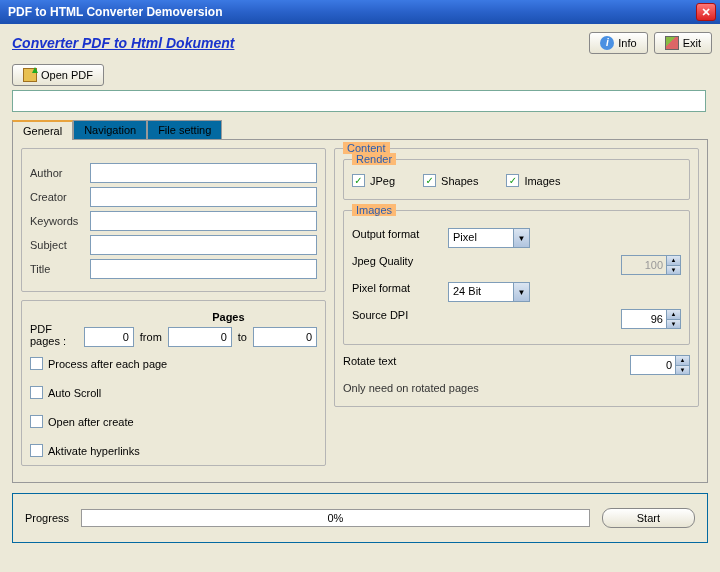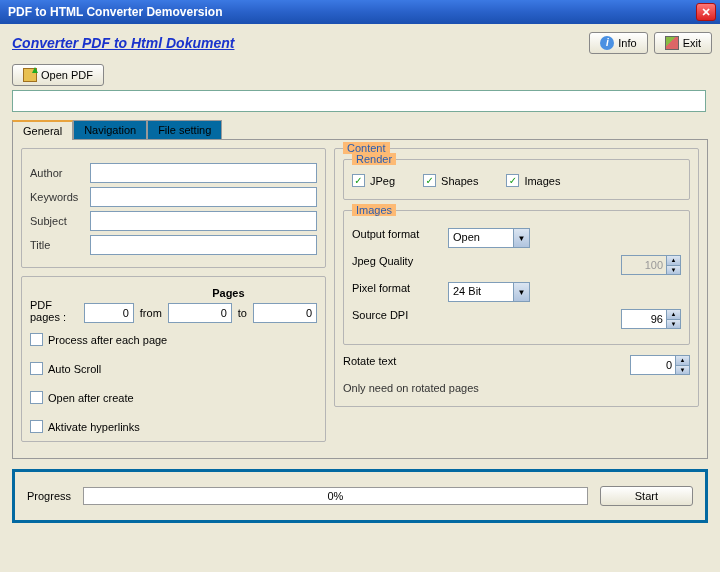--- a/index.html
+++ b/index.html
@@ -208,41 +208,41 @@
 .spinner .spins div {
   flex: 1;
   background: linear-gradient(to bottom, #dbe5f1, #b0c4de);
   font-size: 6px;
   display: flex; align-items: center; justify-content: center;
   cursor: pointer;
 }
 .spinner .spins div + div { border-top: 1px solid #7f9db9; }
 .note { font-size: 11px; color: #333; margin-top: 6px; }
 .progress-group {
-  border: 3px solid #0369a1;
+  border: 1px solid #0369a1;
   margin: 10px 4px 0 4px;
   padding: 14px 12px;
   display: flex;
   align-items: center;
   gap: 12px;
 }
 .progress-bar {
   flex: 1;
   height: 18px;
   border: 1px solid #999;
   background: #fff;
   position: relative;
   text-align: center;
   line-height: 16px;
   font-size: 11px;
 }
 .start-btn {
   background: linear-gradient(to bottom, #fff, #e8e5d4);
   border: 1px solid #888;
-  border-radius: 3px;
+  border-radius: 9px;
   padding: 3px 34px;
   font-size: 11px;
   cursor: pointer;
 }
 </style>
 </head>
 <body>
 
 <div class="titlebar">
   <span class="titlebar-title">PDF to HTML Converter  Demoversion</span>
@@ -274,20 +274,24 @@
     <div class="tab active">General</div>
     <div class="tab">Navigation</div>
     <div class="tab">File setting</div>
   </div>
 
   <div class="tab-panel">
     <div class="left-col">
       <div class="group">
         <div class="form-row">
             <span class="form-label">Author</span>
+            <input type="text" value="" style="">
+          </div>
+        <div class="form-row">
+            <span class="form-label">Creator</span>
             <input type="text" value="" style="">
           </div>
         <div class="form-row">
             <span class="form-label">Keywords</span>
             <input type="text" value="" style="">
           </div>
         <div class="form-row">
             <span class="form-label">Subject</span>
             <input type="text" value="" style="">
           </div>
@@ -354,21 +358,21 @@
                 <span>Images</span>
               </div>
           </div>
         </div>
 
         <div class="group" style="margin-bottom:10px;">
           <span class="group-title">Images</span>
           <div class="img-row">
             <span class="img-label">Output format</span>
             <div class="combo">
-              <span>Open</span>
+              <span>Pixel</span>
               <div class="arrow">▼</div>
             </div>
           </div>
           <div class="img-row">
             <span class="img-label">Jpeg Quality</span>
             <div style="flex:1"></div>
             <div class="spinner">
               <input disabled="" value="100" style="">
               <div class="spins">
                   <div>▲</div>

